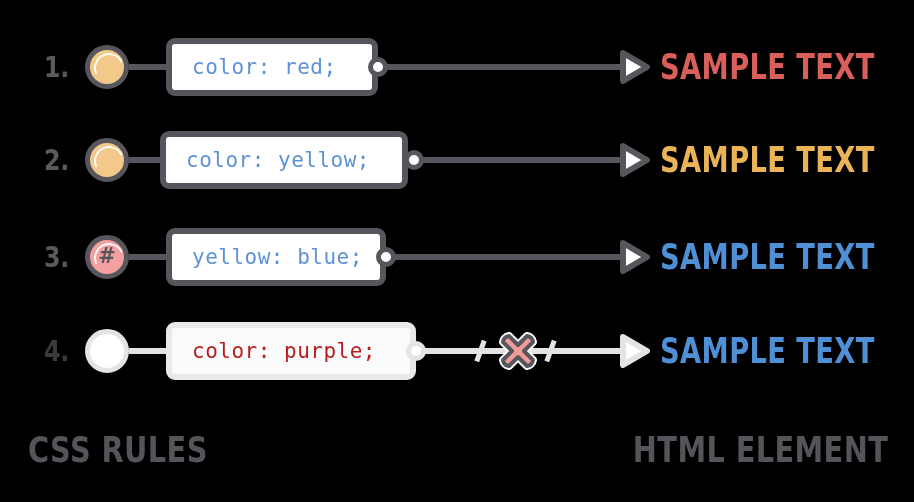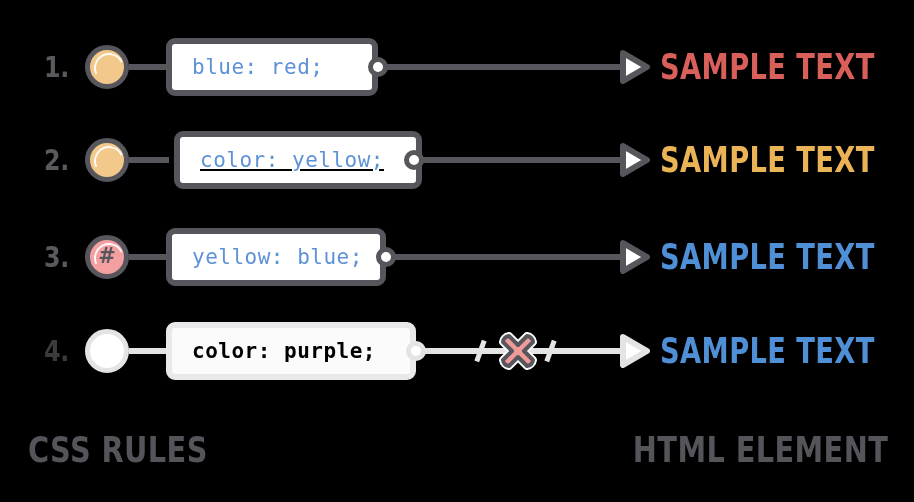--- a/index.html
+++ b/index.html
@@ -124,21 +124,21 @@
     border-color: #e9e9eb;
     background: #fbfbfb;
   }
   .decl-text {
     font-family: "DejaVu Sans Mono", monospace;
     font-size: 21px;
     color: #5d92d6;
     white-space: pre;
     letter-spacing: 0.5px;
   }
-  .row.muted .decl-text { color: #000000; font-weight: bold; }
+  .row.muted .decl-text { color: #b91c1c; }
 
   
   .node-dot {
     position: absolute;
     top: 50%;
     margin-top: -10px;
     width: 20px;
     height: 20px;
     border-radius: 50%;
     box-sizing: border-box;
@@ -231,21 +231,21 @@
     <div class="rule-index">1.</div>
 
     <div class="selector-bubble">
       <div class="bubble-shine"></div>
       <span class="bubble-glyph"></span>
     </div>
 
     <div class="stub" style="left:129px;width:40px;"></div>
 
     <div class="decl-box" style="left:166px;width:212px;">
-      <span class="decl-text">blue: red;</span>
+      <span class="decl-text">color: red;</span>
     </div>
 
     <div class="node-dot" style="left:368px;"></div>
     <div class="connector" style="left:378px;width:244px;"></div>
 
     <div class="arrowhead" style="left:620px;">
       <svg width="30" height="34" viewBox="0 0 30 34">
         <path d="M3 3 L27 17 L3 31 Z" fill="#ffffff" stroke="#56565c" stroke-width="6" stroke-linejoin="round"></path>
       </svg>
     </div>
@@ -256,21 +256,21 @@
   <div class="row r2">
     <div class="rule-index">2.</div>
 
     <div class="selector-bubble">
       <div class="bubble-shine"></div>
       <span class="bubble-glyph"></span>
     </div>
 
     <div class="stub" style="left:129px;width:40px;"></div>
 
-    <div class="decl-box" style="left:174px;width:248px;text-decoration:underline;">
+    <div class="decl-box" style="left:160px;width:248px;">
       <span class="decl-text">color: yellow;</span>
     </div>
 
     <div class="node-dot" style="left:404px;"></div>
     <div class="connector" style="left:414px;width:208px;"></div>
 
     <div class="arrowhead" style="left:620px;">
       <svg width="30" height="34" viewBox="0 0 30 34">
         <path d="M3 3 L27 17 L3 31 Z" fill="#ffffff" stroke="#56565c" stroke-width="6" stroke-linejoin="round"></path>
       </svg>

